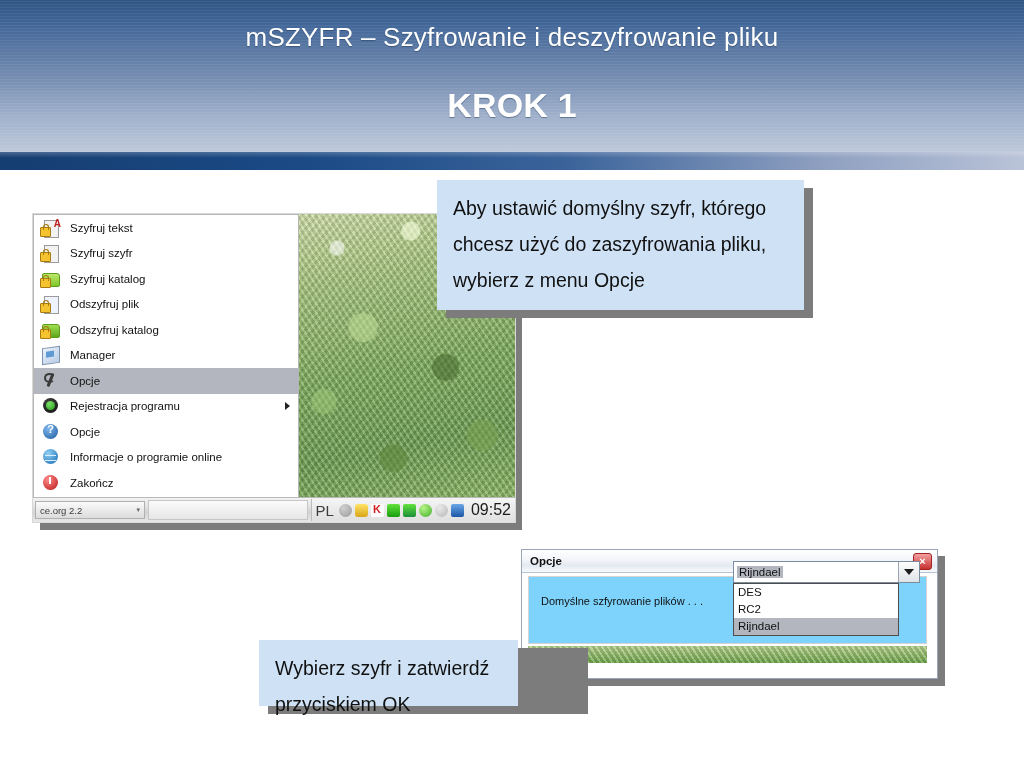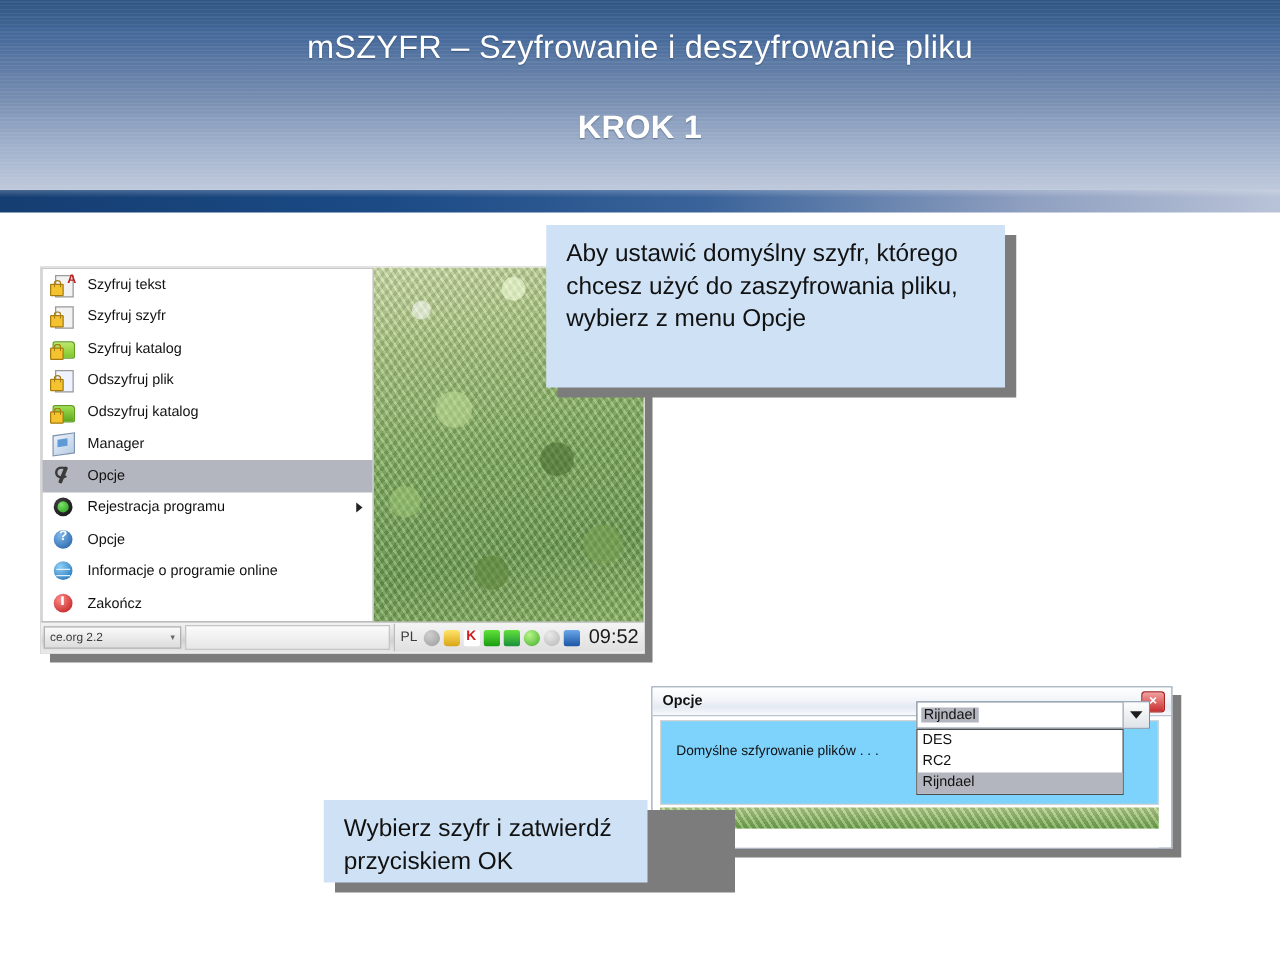--- a/index.html
+++ b/index.html
@@ -21,21 +21,21 @@
   #header-rule-gloss{
     position:absolute;left:0;top:152px;width:1024px;height:6px;
     background:linear-gradient(180deg,rgba(255,255,255,0.22),rgba(255,255,255,0));
   }
   .slide-title{
     position:absolute;left:0;width:1024px;text-align:center;color:#ffffff;
     font-weight:400;letter-spacing:.2px;
     text-shadow:0 1px 1px rgba(20,40,70,.45);
   }
   #title-line1{top:22px;font-size:26px;}
-  #title-line2{top:86px;font-size:26px;font-weight:700;}
+  #title-line2{top:86px;font-size:34px;font-weight:700;}
 
   
   #shot1-shadow{
     position:absolute;left:40px;top:222px;width:482px;height:308px;background:#7c7c7c;
   }
   #shot1{
     position:absolute;left:32px;top:213px;width:482px;height:308px;
     background:#ffffff;overflow:hidden;border:1px solid #d8d8d8;
   }
   #desk-wall{
@@ -104,21 +104,21 @@
     background:linear-gradient(180deg,#fafafa,#dcdcdc);border:1px solid #b0b0b0;
     font-size:9.5px;color:#3a3a3a;display:flex;align-items:center;padding:0 4px;box-sizing:border-box;
     overflow:hidden;white-space:nowrap;
   }
   #tb-task .caret{margin-left:auto;font-size:7px;color:#666;}
   #tb-blank{flex:1;height:18px;margin:0 3px;background:linear-gradient(180deg,#fbfbfb,#e6e6e6);border:1px solid #c6c6c6;}
   #tb-tray{
     display:flex;align-items:center;height:22px;padding:0 4px;gap:3px;
     background:linear-gradient(180deg,#f4f4f4,#e0e0e0);border-left:1px solid #bcbcbc;
   }
-  .tray-lang{font-size:11px;color:#3c3c3c;margin-right:2px;}
+  .tray-lang{font-size:15px;color:#3c3c3c;margin-right:2px;}
   .tray-ic{width:13px;height:13px;border-radius:2px;}
   .tr-grey{background:radial-gradient(circle at 35% 30%,#cfcfcf,#9a9a9a);border-radius:50%;}
   .tr-yellow{background:linear-gradient(180deg,#ffe46a,#d9a516);border-radius:3px;}
   .tr-k{background:#ffffff;position:relative;}
   .tr-k:after{content:"K";position:absolute;left:2px;top:-1px;font-size:11px;font-weight:700;color:#d11f1f;line-height:13px;}
   .tr-green1{background:linear-gradient(180deg,#63e23c,#189c10);}
   .tr-green2{background:linear-gradient(180deg,#63e23c,#1a8f3c);}
   .tr-check{background:radial-gradient(circle at 35% 30%,#b8f58a,#3fae26);border-radius:50%;}
   .tr-shield{background:radial-gradient(circle at 35% 30%,#eaeaea,#b5b5b5);border-radius:50%;}
   .tr-book{background:linear-gradient(180deg,#6aa8e8,#1c55a6);}
@@ -169,21 +169,21 @@
     background:
       repeating-linear-gradient(57deg, rgba(255,255,255,.2) 0 2px, rgba(0,0,0,.12) 2px 5px),
       linear-gradient(180deg,#b7d18d,#6fa64c);
   }
   #dlg-foot{position:absolute;left:6px;top:113px;width:399px;height:16px;background:#ffffff;}
 
   
   .callout-shadow{position:absolute;background:#7c7c7c;}
   .callout{
     position:absolute;background:#cfe2f5;color:#111;
-    font-size:19.5px;line-height:26px;padding:10px 12px 10px 16px;box-sizing:border-box;
+    font-size:19.5px;line-height:36px;padding:10px 12px 10px 16px;box-sizing:border-box;
   }
   #callout1-shadow{left:446px;top:188px;width:367px;height:130px;}
   #callout1{left:437px;top:180px;width:367px;height:130px;}
   #callout2-shadow{left:268px;top:648px;width:320px;height:66px;}
   #callout2{left:259px;top:640px;width:259px;height:66px;}
 </style>
 </head>
 <body>
 
 <div id="slide-header"></div>

